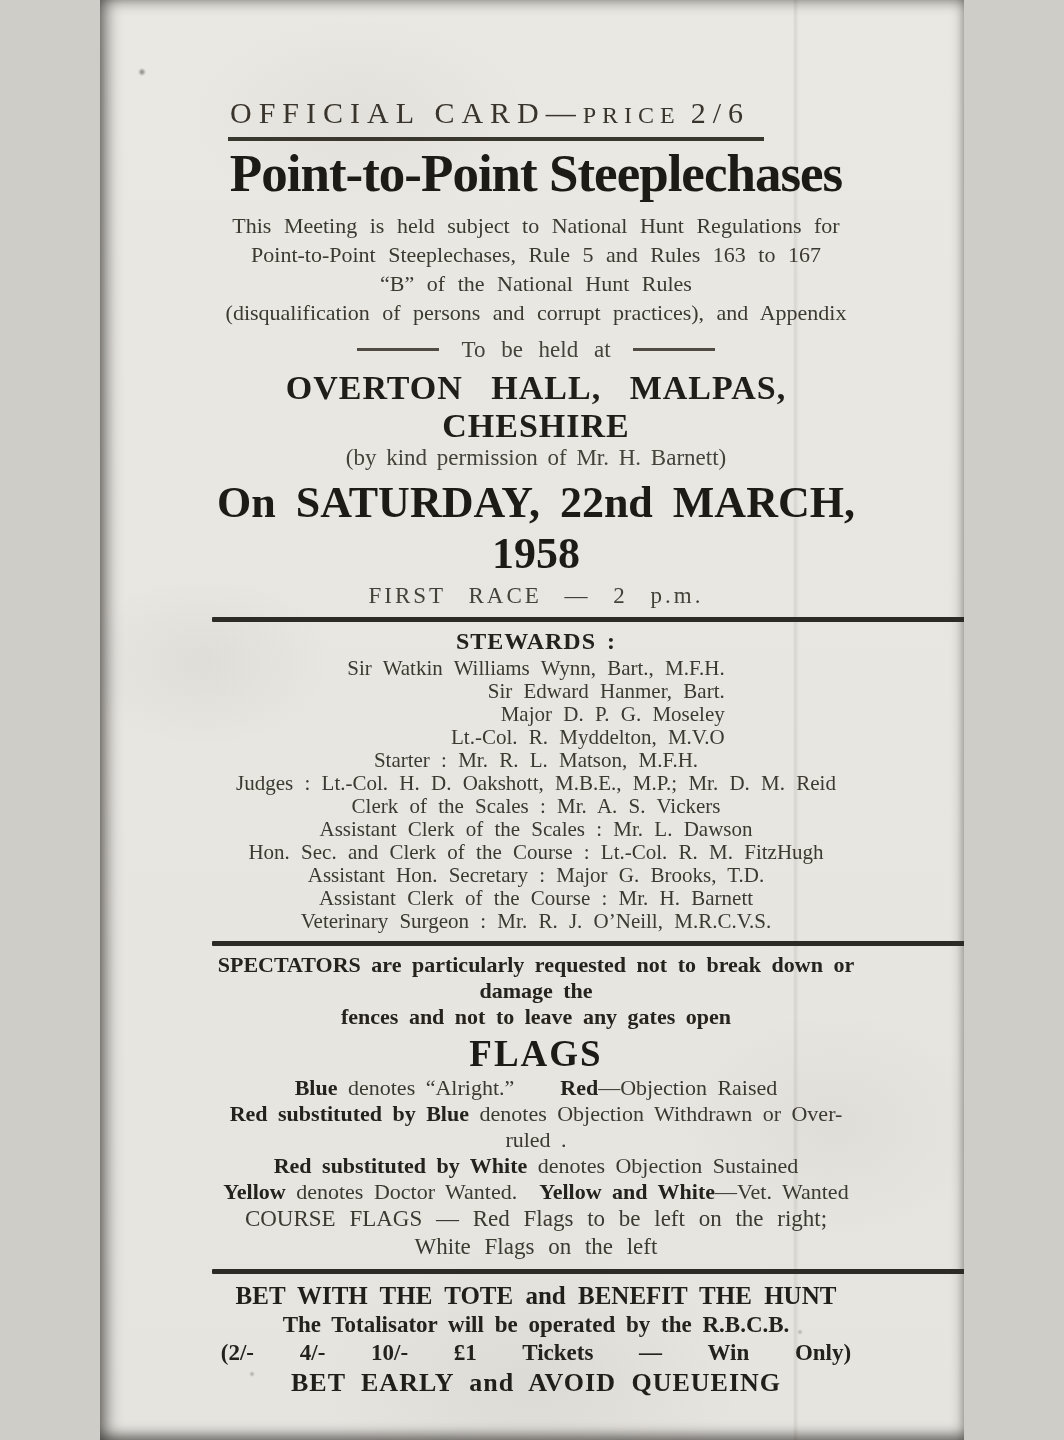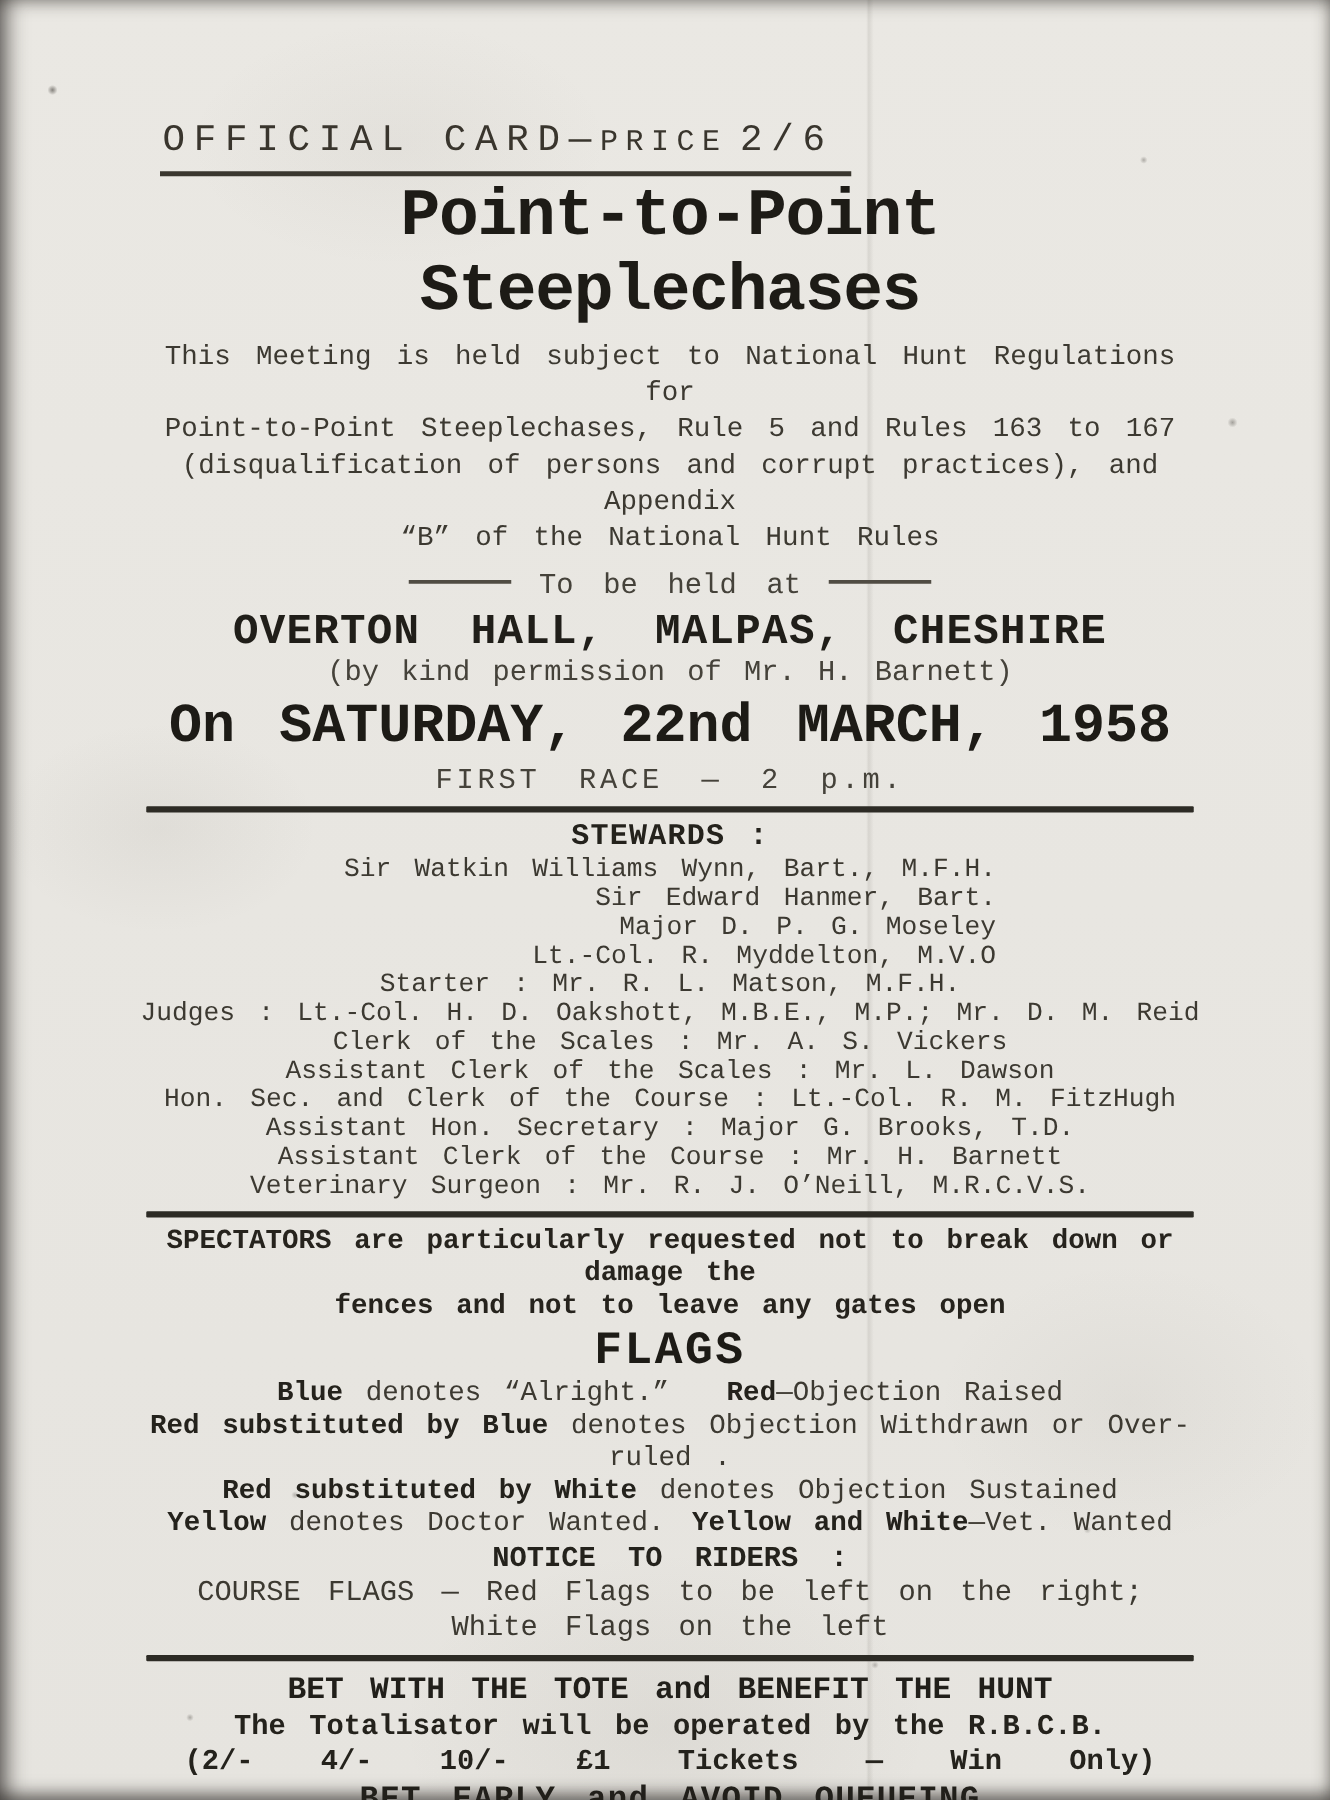--- a/index.html
+++ b/index.html
@@ -1,22 +1,22 @@
 <!DOCTYPE html>
 <html><head>
 <meta charset="utf-8">
 <style>
   html,body { margin:0; padding:0; background:#cfcdc8; }
   .card {
     position:relative;
-    width:1064px; height:1440px;
+    width:864px; height:1440px;
     margin:0 auto;
     overflow:hidden;
     color:#35322c;
-    font-family:Liberation Mono, monospace;
+    font-family:Liberation Serif, serif;
     background-image:
       radial-gradient(circle 3px at 42px 72px, rgba(50,46,40,.55), transparent 4px),
       radial-gradient(circle 2px at 915px 128px, rgba(60,56,50,.35), transparent 3px),
       radial-gradient(circle 3px at 986px 338px, rgba(60,56,50,.40), transparent 4px),
       radial-gradient(circle 2px at 236px 1196px, rgba(60,56,50,.30), transparent 3px),
       radial-gradient(circle 2px at 700px 1332px, rgba(60,56,50,.30), transparent 3px),
       radial-gradient(circle 2px at 152px 1374px, rgba(60,56,50,.35), transparent 3px),
       radial-gradient(circle 2px at 870px 1224px, rgba(60,56,50,.25), transparent 3px),
       radial-gradient(ellipse 180px 120px at 12% 46%, rgba(110,104,92,.07), transparent 70%),
       radial-gradient(ellipse 220px 160px at 85% 78%, rgba(110,104,92,.06), transparent 70%),
@@ -84,22 +84,22 @@
 
     <div class="masthead">
       <span class="mh-wrap"><span class="mh-big">OFFICIAL CARD</span><span class="mh-big">—</span><span class="mh-small">PRICE</span><span class="mh-big mh-price">2/6</span></span>
     </div>
 
     <div class="main-title">Point-to-Point Steeplechases</div>
 
     <div class="regs">
       <div>This Meeting is held subject to National Hunt Regulations for</div>
       <div>Point-to-Point Steeplechases, Rule 5 and Rules 163 to 167</div>
+      <div>“B” of the National Hunt Rules</div>
       <div>(disqualification of persons and corrupt practices), and Appendix</div>
-      <div>“B” of the National Hunt Rules</div>
     </div>
 
     <div class="held-at">
       <span class="dash"></span><span>To be held at</span><span class="dash"></span>
     </div>
 
     <div class="venue-name">OVERTON HALL, MALPAS, CHESHIRE</div>
     <div class="permission">(by kind permission of Mr. H. Barnett)</div>
 
     <div class="date-line">On SATURDAY, 22nd MARCH, 1958</div>
@@ -134,21 +134,20 @@
       <div>fences and not to leave any gates open</div>
     </div>
 
     <div class="flags-head">FLAGS</div>
 
     <div class="flag-row"><span class="b">Blue</span><span> denotes “Alright.”</span><span class="gap-lg"></span><span class="b">Red</span><span>—Objection Raised</span></div>
     <div class="flag-row"><span class="b">Red substituted by Blue</span><span> denotes Objection Withdrawn or Over-ruled .</span></div>
     <div class="flag-row"><span class="b">Red substituted by White</span><span> denotes Objection Sustained</span></div>
     <div class="flag-row"><span class="b">Yellow</span><span> denotes Doctor Wanted.</span><span class="gap-sm"></span><span class="b">Yellow and White</span><span>—Vet. Wanted</span></div>
 
-    <div class="notice-head">NOTICE TO RIDERS :</div>
     <div class="notice-line">COURSE FLAGS — Red Flags to be left on the right;</div>
     <div class="notice-line">White Flags on the left</div>
 
     <div class="rule"></div>
 
     <div class="tote-banner">BET WITH THE TOTE and BENEFIT THE HUNT</div>
     <div class="tote-oper">The Totalisator will be operated by the R.B.C.B.</div>
     <div class="tote-prices">(2/- 4/- 10/- £1 Tickets — Win Only)</div>
     <div class="tote-closing">BET EARLY and AVOID QUEUEING</div>
 

